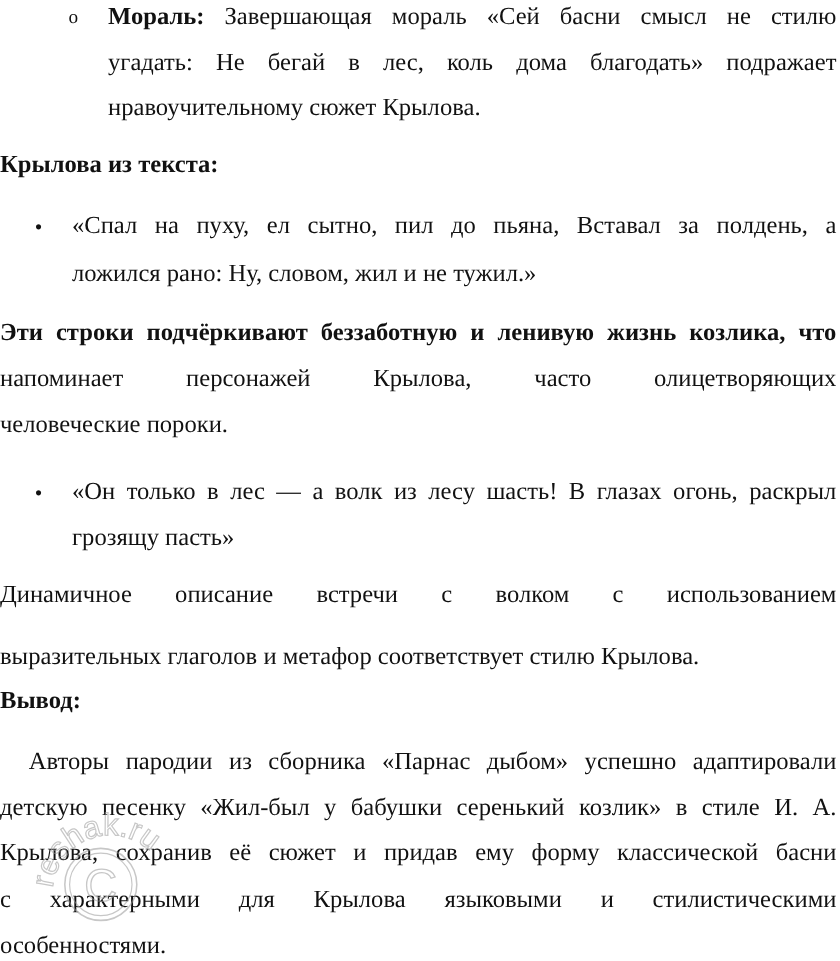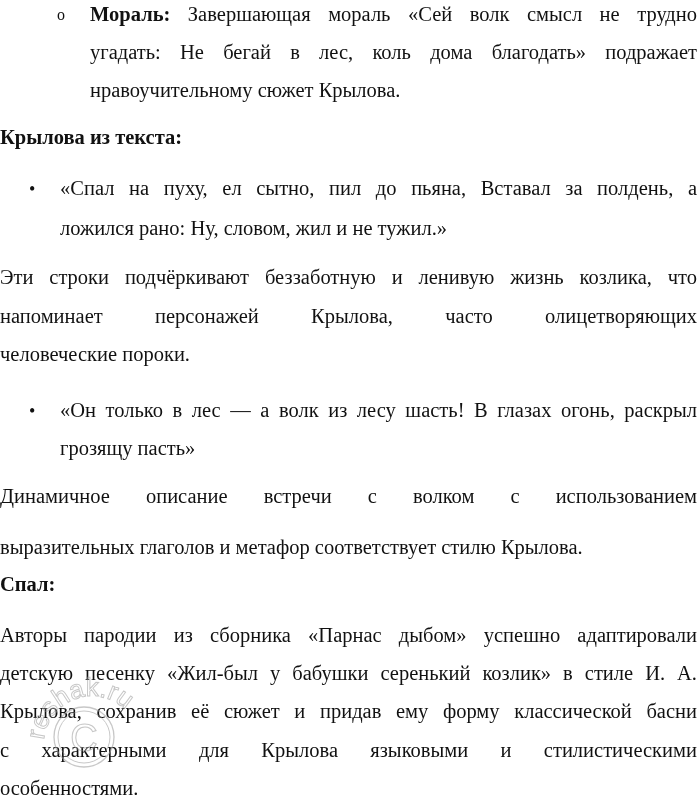--- a/index.html
+++ b/index.html
@@ -9,44 +9,44 @@
   .just { text-align: justify; text-align-last: justify; }
   .bold { font-weight: bold; }
   .sub-bullet { position: absolute; left: 57px; font-size: 16px; }
   .bullet { position: absolute; left: 29px; font-size: 18px; }
   .watermark { position: absolute; left: 22px; top: 645px; width: 130px; height: 140px; pointer-events: none; opacity: 0.55; }
 </style>
 </head>
 <body>
 
 <span class="sub-bullet" style="top:0px;line-height:30px;">o</span>
-<div class="line just" style="top:-5px;left:90px;"><b>Мораль:</b><span> Завершающая мораль «Сей волк смысл не трудно</span></div>
+<div class="line just" style="top:-5px;left:90px;"><b>Мораль:</b><span> Завершающая мораль «Сей басни смысл не стилю</span></div>
 <div class="line just" style="top:33px;left:90px;">угадать: Не бегай в лес, коль дома благодать» подражает</div>
 <div class="line" style="top:71px;left:90px;">нравоучительному сюжет Крылова.</div>
 
 <div class="line bold" style="top:118px;">Крылова из текста:</div>
 
 <span class="bullet" style="top:170px;line-height:38px;">•</span>
 <div class="line just" style="top:169px;left:60px;">«Спал на пуху, ел сытно, пил до пьяна, Вставал за полдень, а</div>
 <div class="line" style="top:209px;left:60px;">ложился рано: Ну, словом, жил и не тужил.»</div>
 
-<div class="line just" style="top:258px;">Эти строки подчёркивают беззаботную и ленивую жизнь козлика, что</div>
+<div class="line just" style="top:258px;font-weight:bold;">Эти строки подчёркивают беззаботную и ленивую жизнь козлика, что</div>
 <div class="line just" style="top:297px;">напоминает персонажей Крылова, часто олицетворяющих</div>
 <div class="line" style="top:335px;">человеческие пороки.</div>
 
 <span class="bullet" style="top:392px;line-height:38px;">•</span>
 <div class="line just" style="top:391px;left:60px;">«Он только в лес — а волк из лесу шасть! В глазах огонь, раскрыл</div>
 <div class="line" style="top:429px;left:60px;">грозящу пасть»</div>
 
 <div class="line just" style="top:477px;">Динамичное описание встречи с волком с использованием</div>
 <div class="line" style="top:528px;">выразительных глаголов и метафор соответствует стилю Крылова.</div>
 
-<div class="line bold" style="top:565px;">Спал:</div>
+<div class="line bold" style="top:565px;">Вывод:</div>
 
-<div class="line just" style="top:616px;">Авторы пародии из сборника «Парнас дыбом» успешно адаптировали</div>
+<div class="line just" style="top:616px;padding-left:24px;">Авторы пародии из сборника «Парнас дыбом» успешно адаптировали</div>
 <div class="line just" style="top:654px;">детскую песенку «Жил-был у бабушки серенький козлик» в стиле И. А.</div>
 <div class="line just" style="top:692px;">Крылова, сохранив её сюжет и придав ему форму классической басни</div>
 <div class="line just" style="top:731px;">с характерными для Крылова языковыми и стилистическими</div>
 <div class="line" style="top:769px;">особенностями.</div>
 
 <svg class="watermark" viewBox="0 0 130 140">
   <defs>
     <path id="wm-arc" d="M 22 95 A 48 48 0 0 1 108 70"></path>
   </defs>
   <circle cx="62" cy="92" r="30" fill="none" stroke="#9a9a9a" stroke-width="1.3"></circle>

